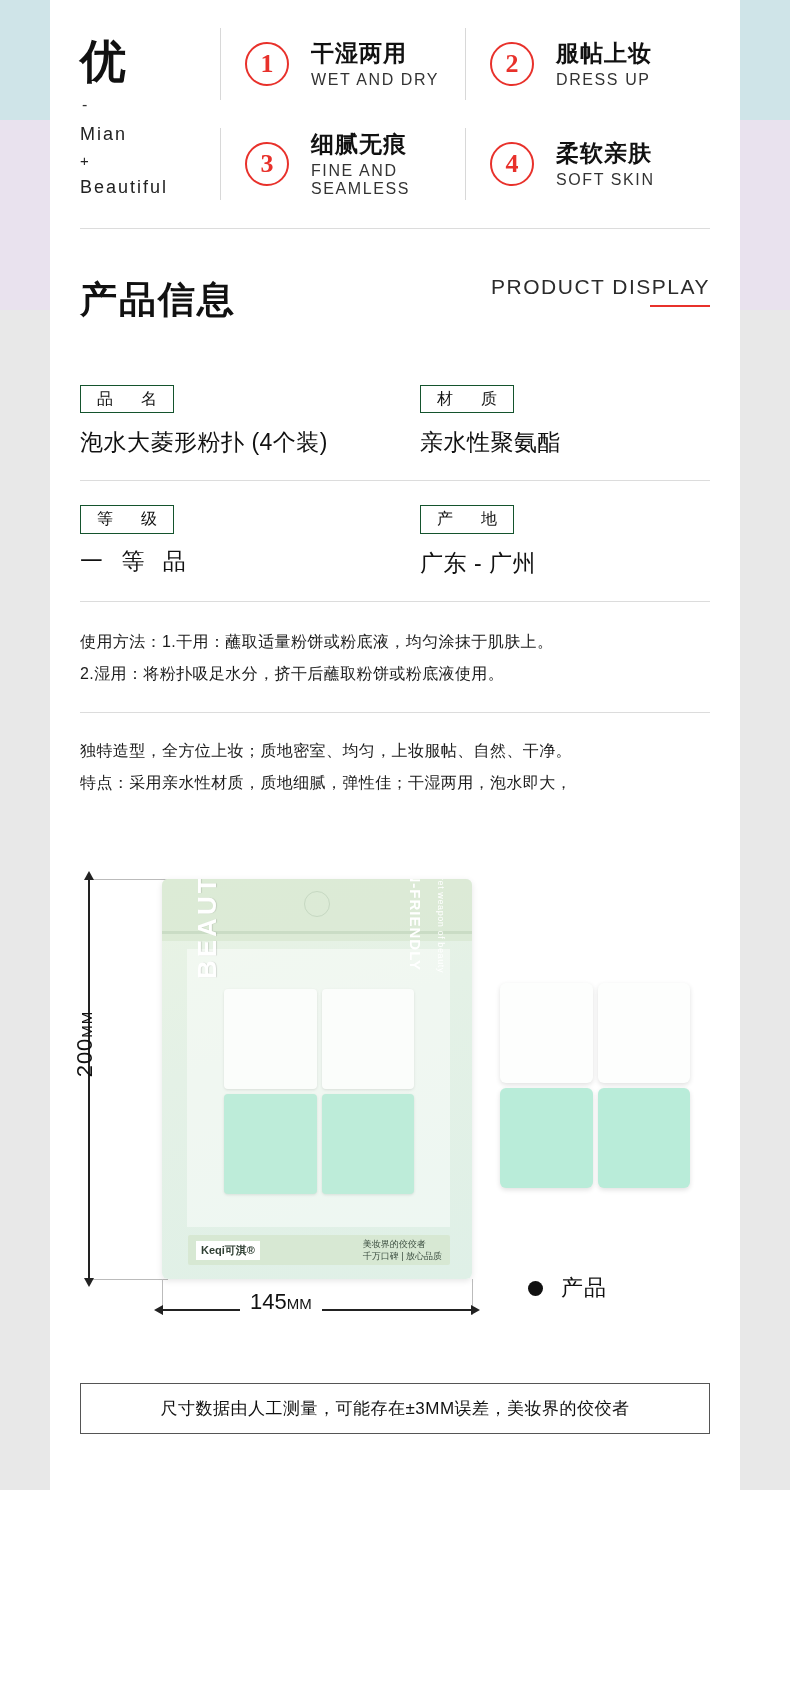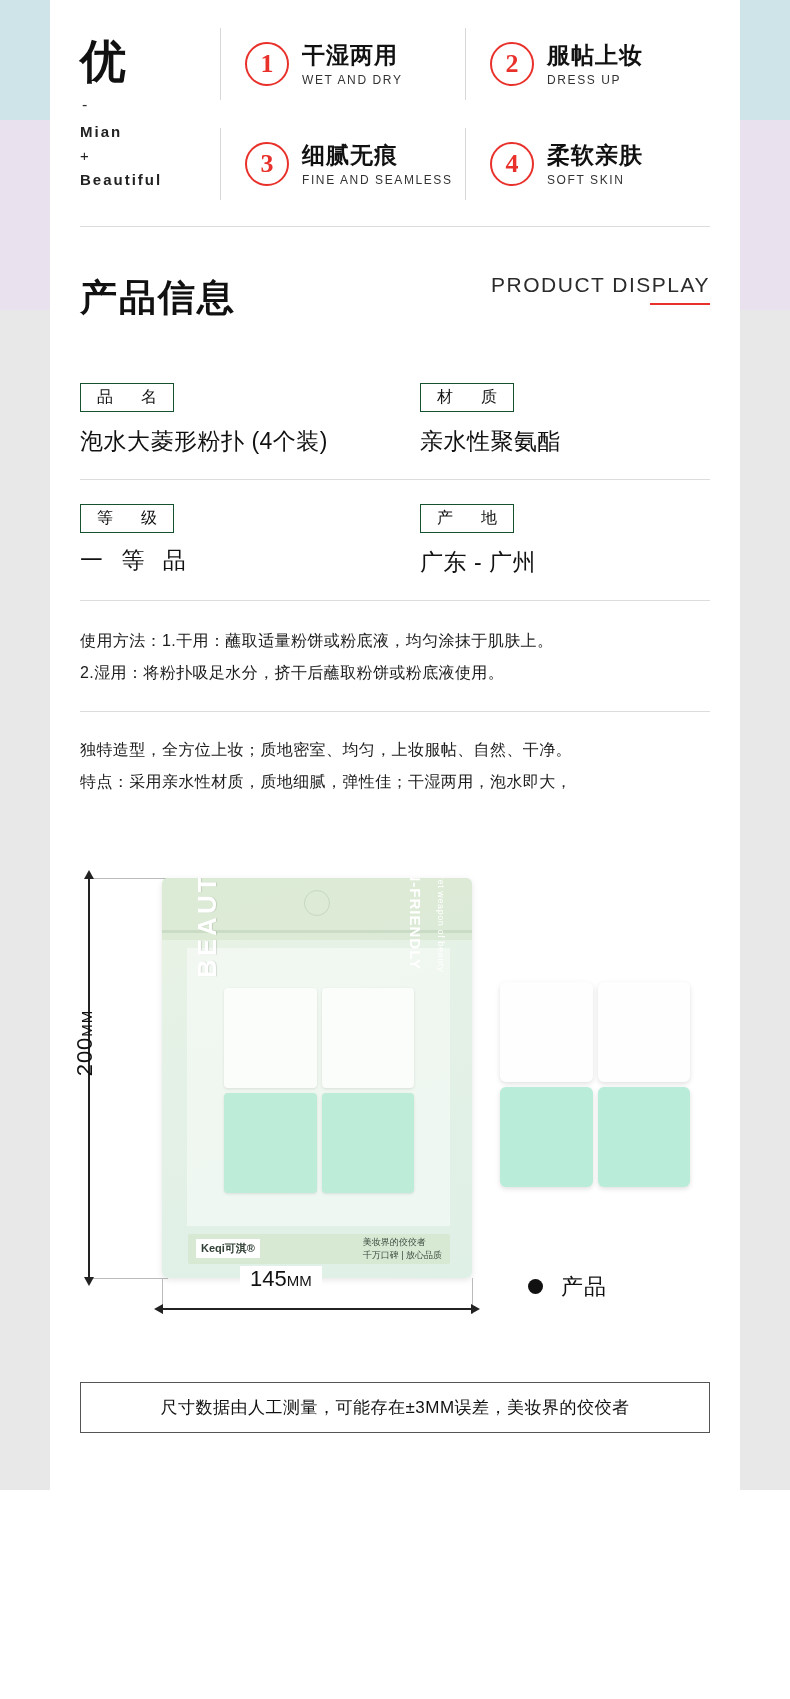--- a/index.html
+++ b/index.html
@@ -79,25 +79,24 @@
     line-height: 1;
     letter-spacing: 2px;
   }
   .brandmark .dash {
     font-size: 16px;
     color: #333;
     margin: 12px 0 6px 2px;
     letter-spacing: 1px;
   }
   .brandmark .sub {
-    font-size: 15px;
+    font-size: 18px;
     color: #222;
     letter-spacing: 2px;
     line-height: 1.6;
-    font-weight: bold;
   }
   .brandmark .plus {
     font-size: 15px;
     color: #222;
     letter-spacing: 2px;
     line-height: 1.6;
   }
 
   .feature-grid {
     flex: 1;
@@ -119,31 +118,31 @@
     color: #e8312b;
     font-size: 26px;
     font-weight: bold;
     display: flex;
     align-items: center;
     justify-content: center;
     flex: 0 0 44px;
     font-family: "Liberation Serif", serif;
   }
   .feature-text {
-    margin-left: 13px;
+    margin-left: 22px;
   }
   .feature-cn {
     font-size: 23px;
     color: #111;
     font-weight: bold;
     letter-spacing: 1px;
     line-height: 1.25;
   }
   .feature-en {
-    font-size: 12px;
+    font-size: 16px;
     color: #333;
     letter-spacing: 1.6px;
     margin-top: 3px;
   }
 
   .divider-top {
     margin: 26px 30px 0 30px;
     border-top: 1px solid #dcdcdc;
   }
 
@@ -390,21 +389,21 @@
     content: "";
     position: absolute;
     top: -4px;
     border-top: 5px solid transparent;
     border-bottom: 5px solid transparent;
   }
   .arrow-h::before { left: -8px; border-right: 9px solid #222; }
   .arrow-h::after { right: -8px; border-left: 9px solid #222; }
   .dim-h-label {
     position: absolute;
-    left: 160px; top: 406px;
+    left: 160px; top: 428px;
     background: #fff;
     padding: 0 10px;
     font-size: 22px;
     color: #111;
   }
   .dim-h-label .unit { font-size: 15px; }
   .guide-bottom1 {
     position: absolute;
     left: 82px; top: 418px;
     width: 1px; height: 36px;

